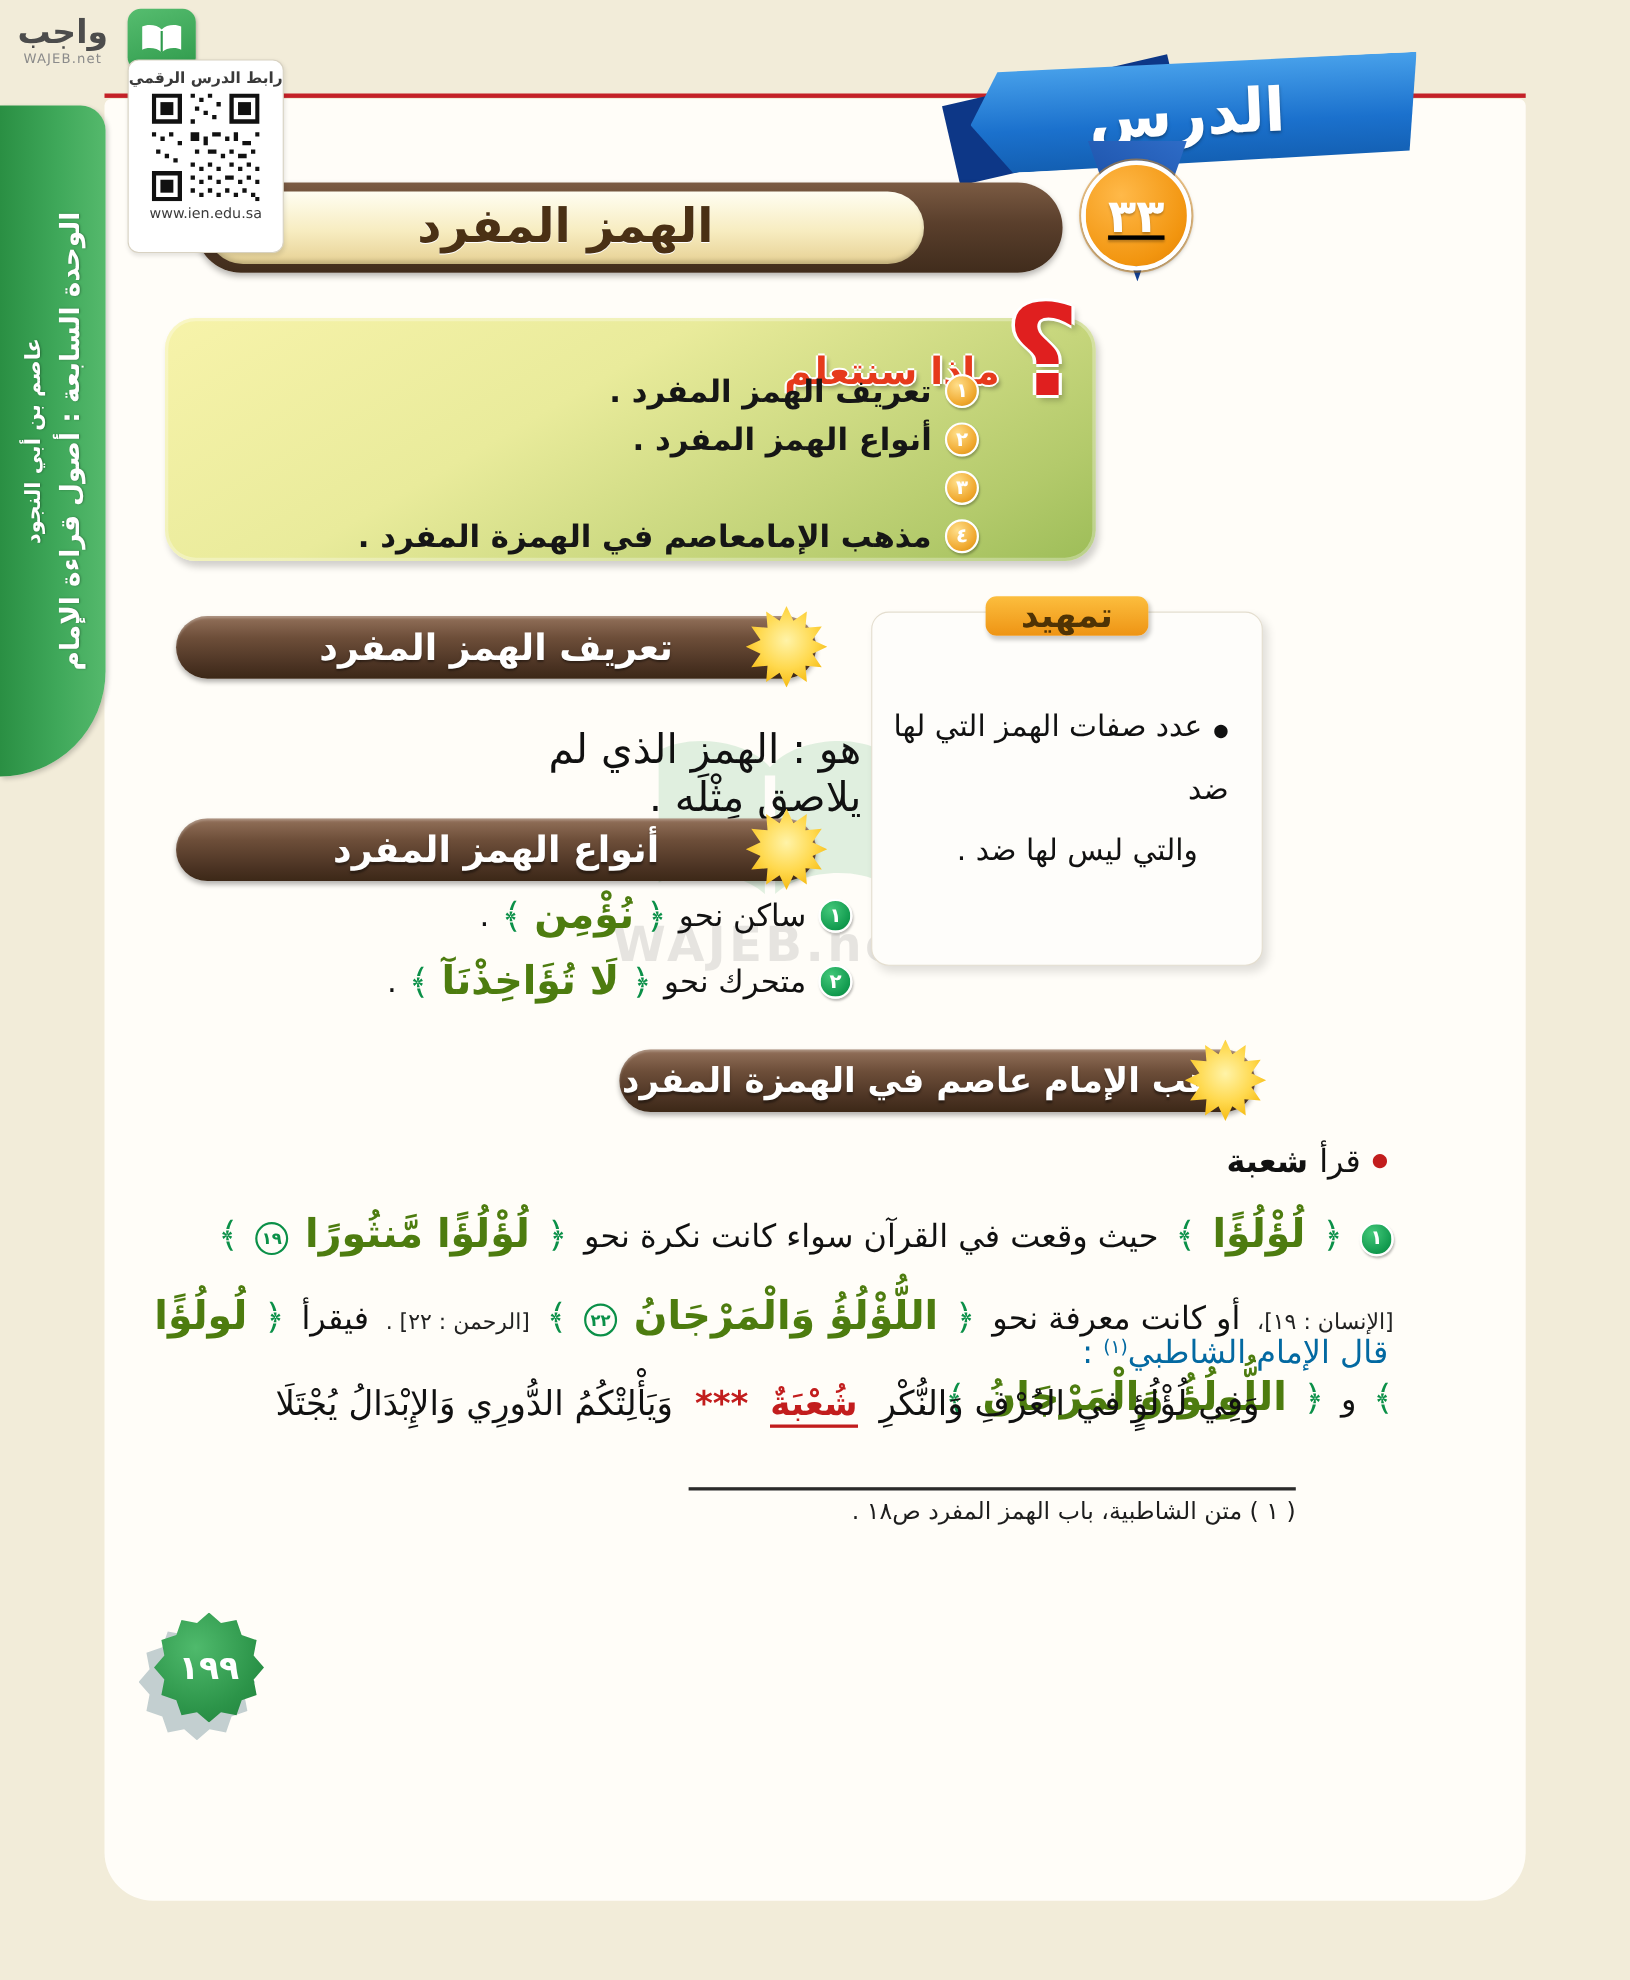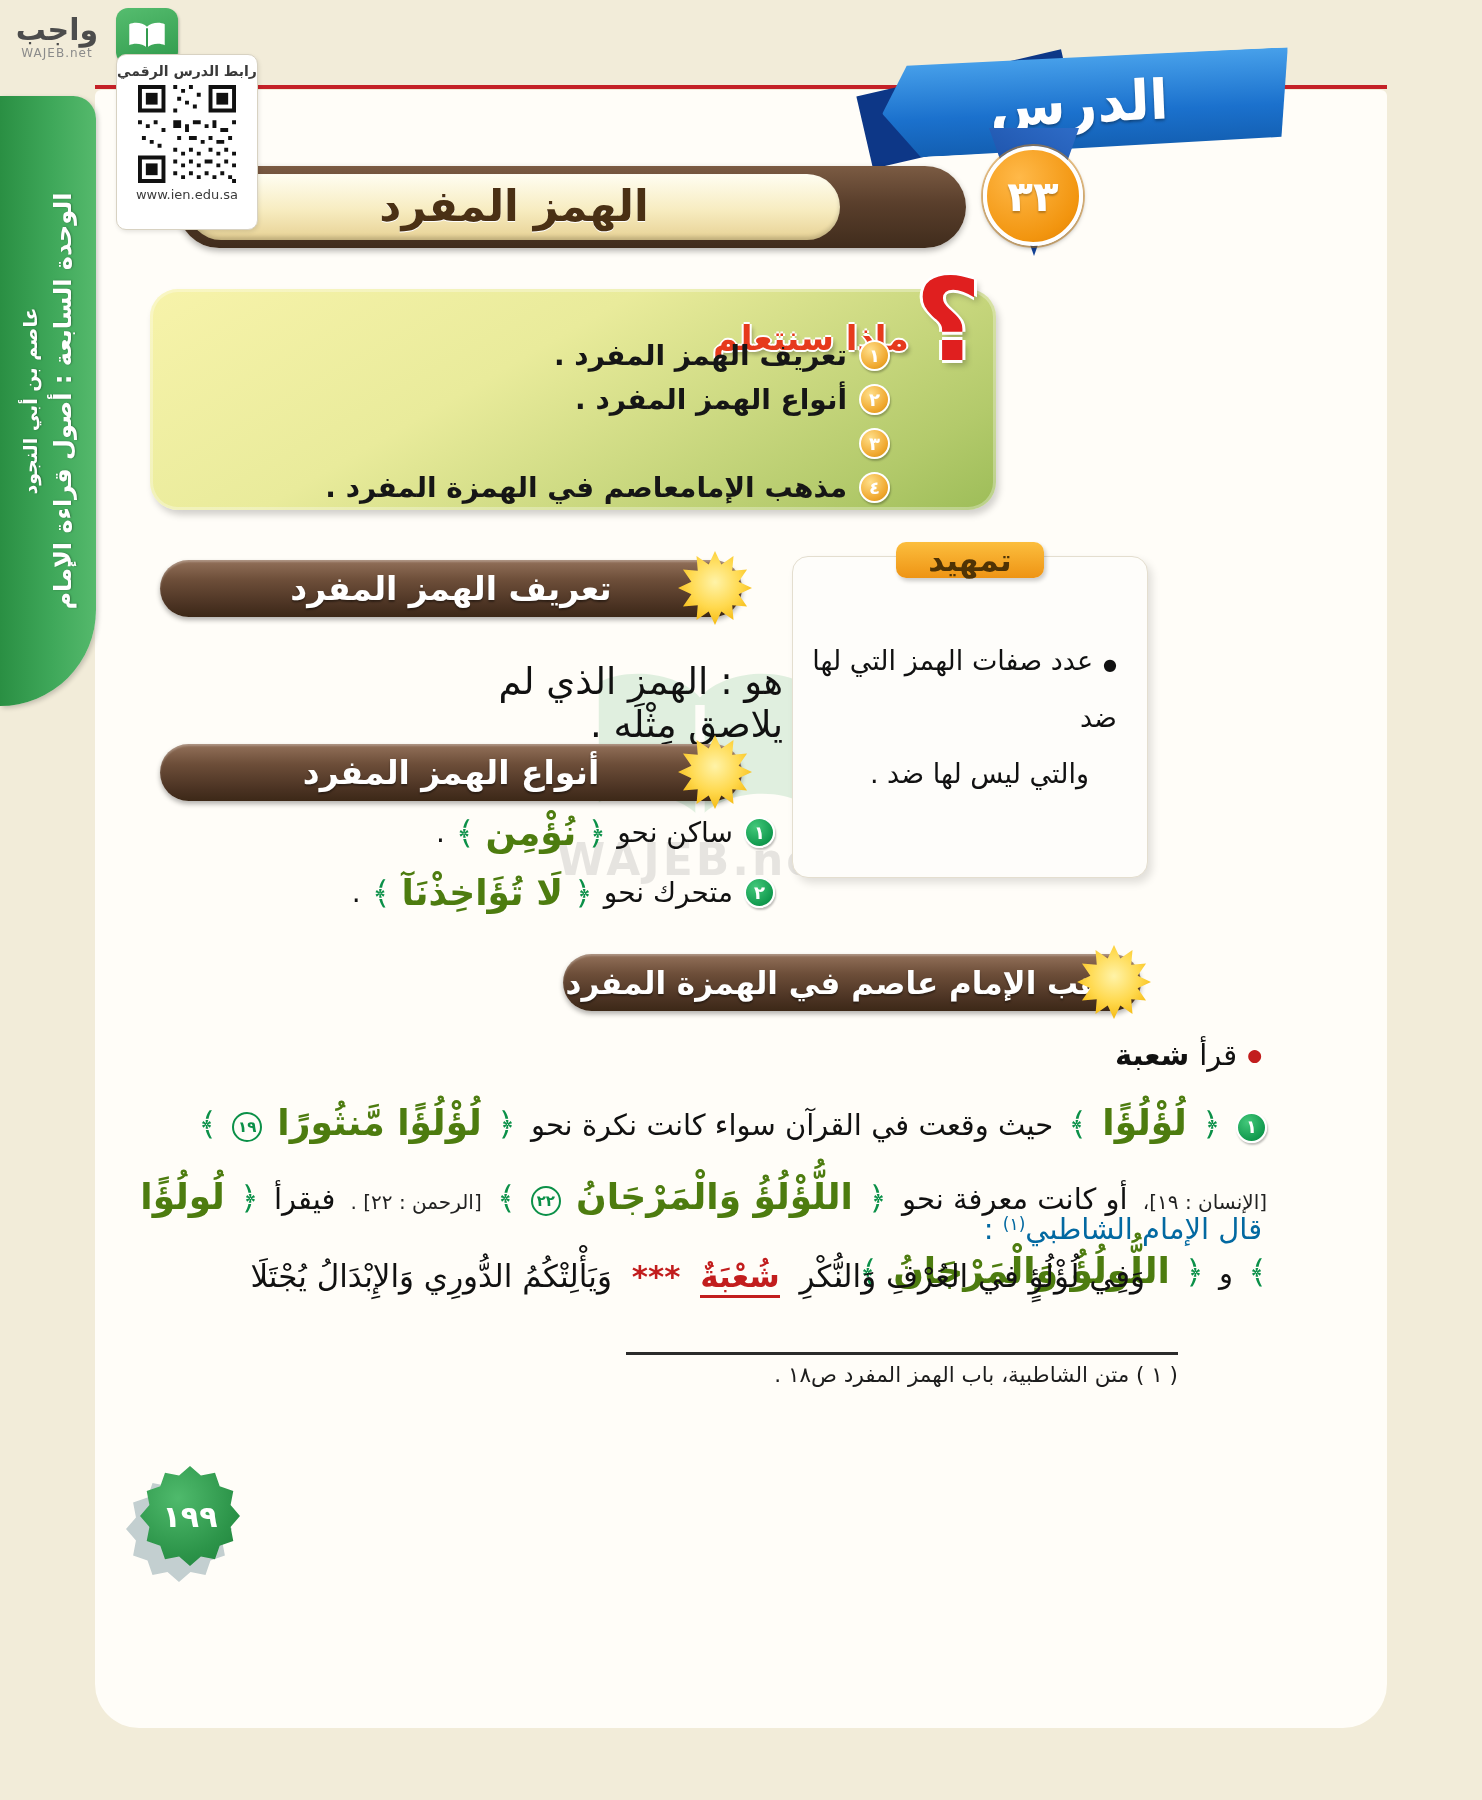--- a/index.html
+++ b/index.html
@@ -42,21 +42,21 @@
   .ribbon-main{position:absolute;left:882px;top:56px;width:408px;height:94px;
     background:linear-gradient(180deg,#47a0ea 0%,#1b71cd 60%,#135fb2 100%);
     clip-path:polygon(6.5% 2%,100% 0%,97.5% 95%,9% 100%,0% 52%);
     transform:rotate(-2.5deg);z-index:6;display:flex;align-items:center;justify-content:center;}
   .ribbon-label{font-size:55px;font-weight:800;color:#fff;text-shadow:0 2px 3px rgba(0,0,0,.35);margin-right:14px;}
   .pendant{position:absolute;left:989px;top:128px;width:90px;height:128px;
     background:linear-gradient(210deg,#2e6cc7,#0e3a8e);clip-path:polygon(0 0,100% 0,50% 100%);z-index:6;}
   .lesson-badge{position:absolute;left:983px;top:146px;width:100px;height:100px;border-radius:50%;
     background:radial-gradient(circle at 35% 30%,#ffb949,#f2950f 70%,#e07f04);
     border:4px solid #fff;box-shadow:0 2px 5px rgba(0,0,0,.35),0 0 0 2px rgba(224,140,20,.5);
-    z-index:7;display:flex;align-items:center;justify-content:center;}
+    z-index:7;display:flex;align-items:center;justify-content:center;text-decoration:underline;}
   .lesson-badge span{font-size:42px;font-weight:800;color:#fff;text-shadow:0 2px 2px rgba(0,0,0,.25);}
 
   
   .title-bar{position:absolute;left:178px;top:166px;width:788px;height:82px;border-radius:44px;
     background:linear-gradient(180deg,#7b5b43 0%,#5a3f2c 45%,#402c1c 100%);
     box-shadow:0 3px 6px rgba(0,0,0,.3);z-index:5;}
   .title-inner{position:absolute;left:10px;top:8px;width:652px;height:66px;border-radius:34px;
     background:linear-gradient(180deg,#fffef2 0%,#f7ecc0 55%,#e7d194 100%);
     box-shadow:inset 0 -3px 4px rgba(0,0,0,.18);}
   .title-text{display:block;width:100%;text-align:center;font-size:43px;font-weight:800;color:#4a3014;

